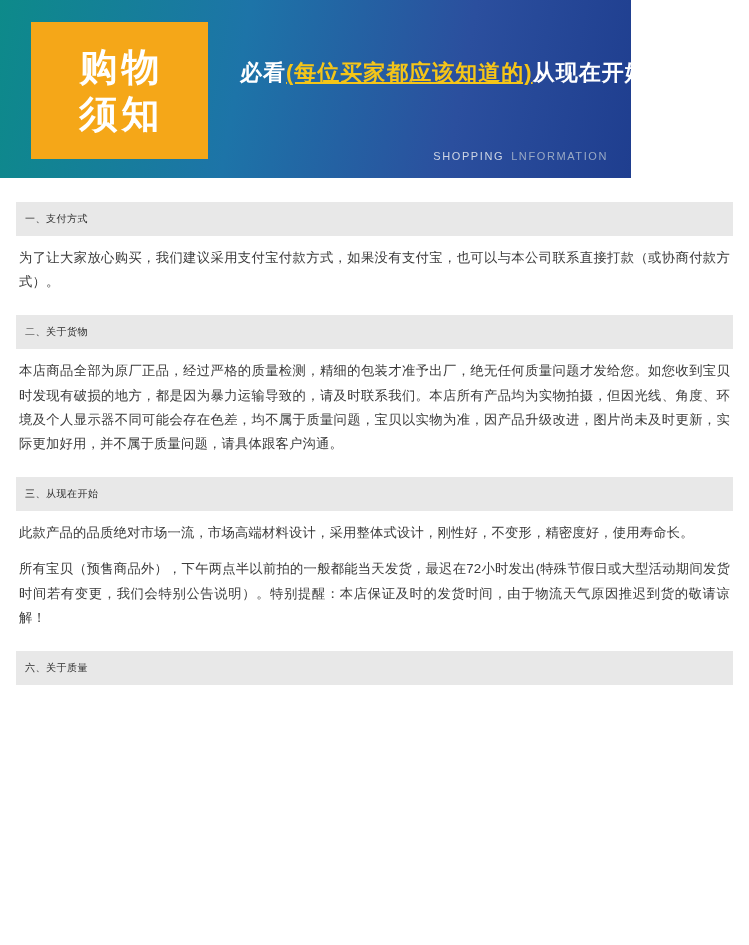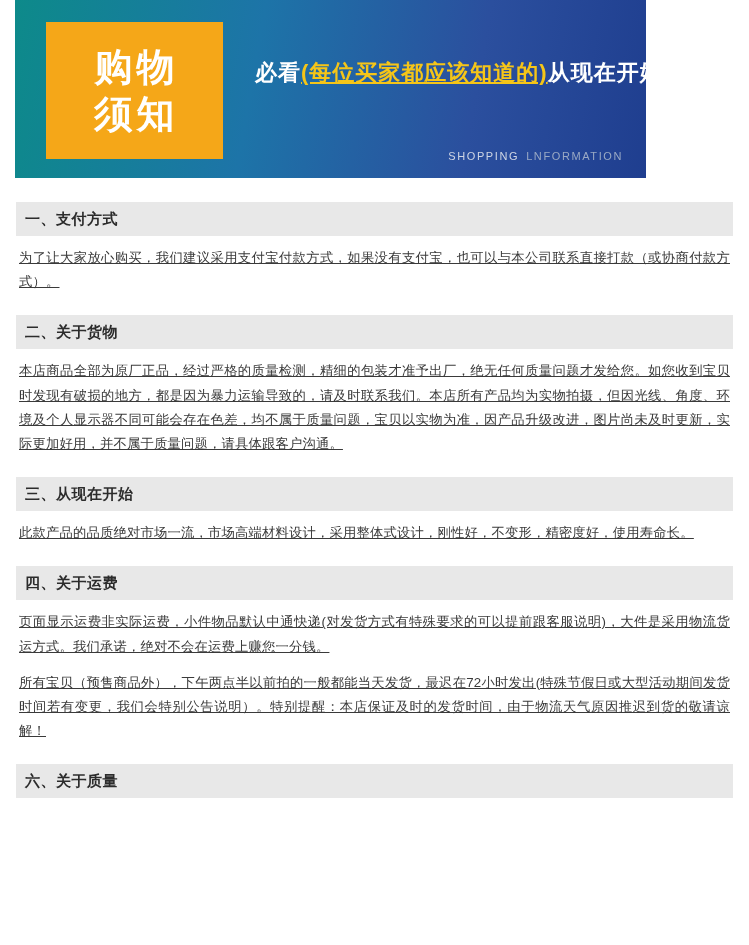--- a/index.html
+++ b/index.html
@@ -17,21 +17,20 @@
     overflow: hidden;
   }
 
   
   .banner {
     position: relative;
     width: 631px;
     height: 178px;
     background: linear-gradient(100deg, #0d8a8a 0%, #1d74a8 38%, #2b4f9e 72%, #1f3e8f 100%);
     overflow: hidden;
-    margin-left: 15px;
   }
   .banner-inner {
     position: absolute;
     inset: 0;
   }
   .badge {
     position: absolute;
     left: 31px;
     top: 22px;
     width: 177px;
@@ -86,33 +85,32 @@
   .sec-head {
     background: #e8e8e8;
     height: 34px;
     display: flex;
     align-items: center;
     padding-left: 9px;
     margin-top: 19px;
   }
   .sec-head h2 {
     margin: 0;
-    font-size: 15px;
-    font-weight: bold;
+    font-size: 10px;
+    font-weight: normal;
     color: #2c2c2c;
     letter-spacing: 0.5px;
   }
   .sec-body {
     padding: 10px 3px 2px 3px;
     font-size: 13.3px;
     line-height: 1.82;
     color: #3a3a3a;
     text-align: justify;
     letter-spacing: 0.2px;
-    text-decoration: underline;
   }
   .first-head { margin-top: 24px; }
 </style>
 </head>
 <body>
 
 <div class="banner">
   <div class="banner-inner">
     <div class="badge">
       <span>购物</span>
@@ -146,27 +144,20 @@
   </div>
 
   <div class="section">
     <div class="sec-head">
 
       <h2>三、从现在开始</h2>
     </div>
     <div class="sec-body">此款产品的品质绝对市场一流，市场高端材料设计，采用整体式设计，刚性好，不变形，精密度好，使用寿命长。</div>
   </div>
 
-  <div class="section">
-    <div class="sec-head">
-
-      <h2>四、关于运费</h2>
-    </div>
-    <div class="sec-body">页面显示运费非实际运费，小件物品默认中通快递(对发货方式有特殊要求的可以提前跟客服说明)，大件是采用物流货运方式。我们承诺，绝对不会在运费上赚您一分钱。</div>
-  </div>
 
   <div class="section">
     <div class="sec-body">所有宝贝（预售商品外），下午两点半以前拍的一般都能当天发货，最迟在72小时发出(特殊节假日或大型活动期间发货时间若有变更，我们会特别公告说明）。特别提醒：本店保证及时的发货时间，由于物流天气原因推迟到货的敬请谅解！</div>
   </div>
 
   <div class="section">
     <div class="sec-head">
 
       <h2>六、关于质量</h2>
     </div>

